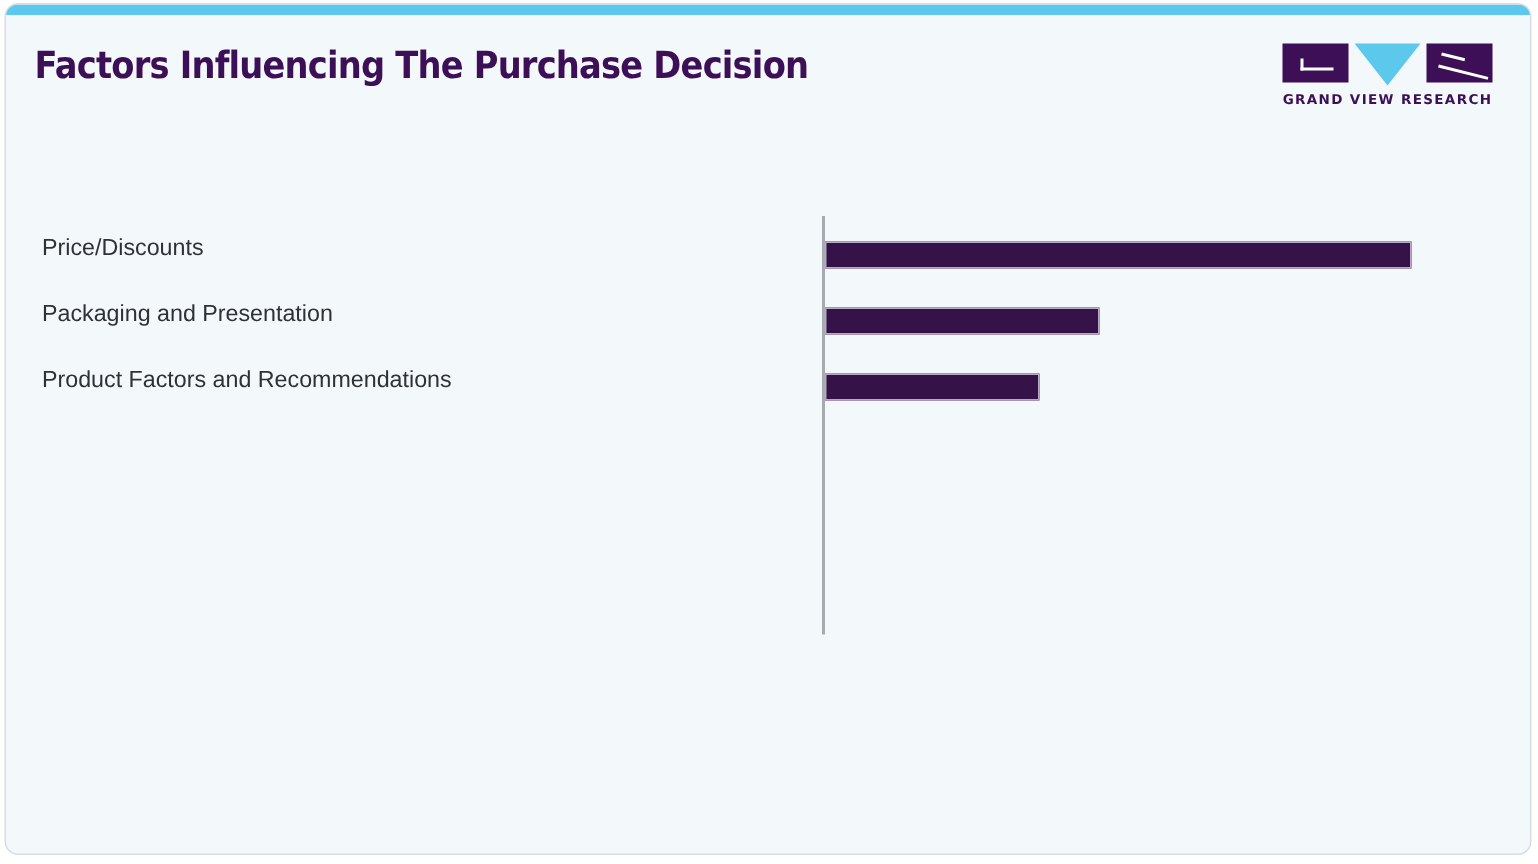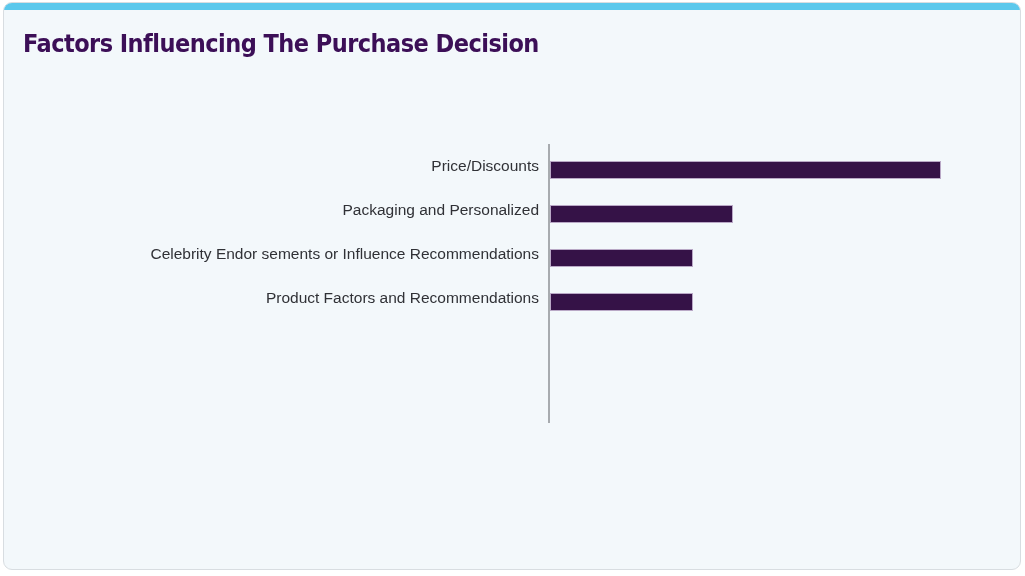--- a/index.html
+++ b/index.html
@@ -165,21 +165,20 @@
 
   .bar-row {
     position: relative;
     height: 44px;
   }
 
   .bar-label {
     position: absolute;
     right: 100%;
     width: 520px;
-    text-align: right;
     top: 50%;
     transform: translateY(-50%);
     font-family: "Liberation Sans", sans-serif;
     font-size: 15.5px;
     color: #303136;
     white-space: nowrap;
     padding-right: 9px;
     box-sizing: border-box;
   }
 
@@ -205,48 +204,50 @@
 <body>
 
 <div id="canvas">
 
   <div class="card" style="background: rgb(243, 248, 251);">
 
     <div class="card-topbar" style="background: rgb(91, 200, 236);"></div>
 
     <div class="title" style="color: rgb(60, 15, 87);">Factors Influencing The Purchase Decision</div>
 
+    <div class="logo">
+      <div class="logo-marks">
+        <div class="logo-rect left"></div>
+        <div class="logo-triangle"></div>
+        <div class="logo-rect right"></div>
+      </div>
+      <div class="logo-text">GRAND VIEW RESEARCH</div>
+    </div>
 
     <div class="plot">
 
       <div class="axis-line" style="background: rgb(167, 171, 175);"></div>
 
       <div class="bars">
 
         <div class="bar-row">
           <div class="bar-label-wrap">
             <div class="bar-label">Price/Discounts</div>
           </div>
           <div class="bar" style="width: 391px; background: rgb(53, 18, 71); border-color: rgb(185, 168, 198);"></div>
         </div>
 
 
         <div class="bar-row">
           <div class="bar-label-wrap">
-            <div class="bar-label">Packaging and Personalized</div>
+            <div class="bar-label">Packaging and Presentation</div>
           </div>
           <div class="bar" style="width: 183px; background: rgb(53, 18, 71); border-color: rgb(185, 168, 198);"></div>
         </div>
 
-        <div class="bar-row">
-          <div class="bar-label-wrap">
-            <div class="bar-label">Celebrity Endor sements or Influence Recommendations</div>
-          </div>
-          <div class="bar" style="width: 143px; background: rgb(53, 18, 71); border-color: rgb(185, 168, 198);"></div>
-        </div>
 
         <div class="bar-row">
           <div class="bar-label-wrap">
             <div class="bar-label">Product Factors and Recommendations</div>
           </div>
           <div class="bar" style="width: 143px; background: rgb(53, 18, 71); border-color: rgb(185, 168, 198);"></div>
         </div>
 
 
       </div>

